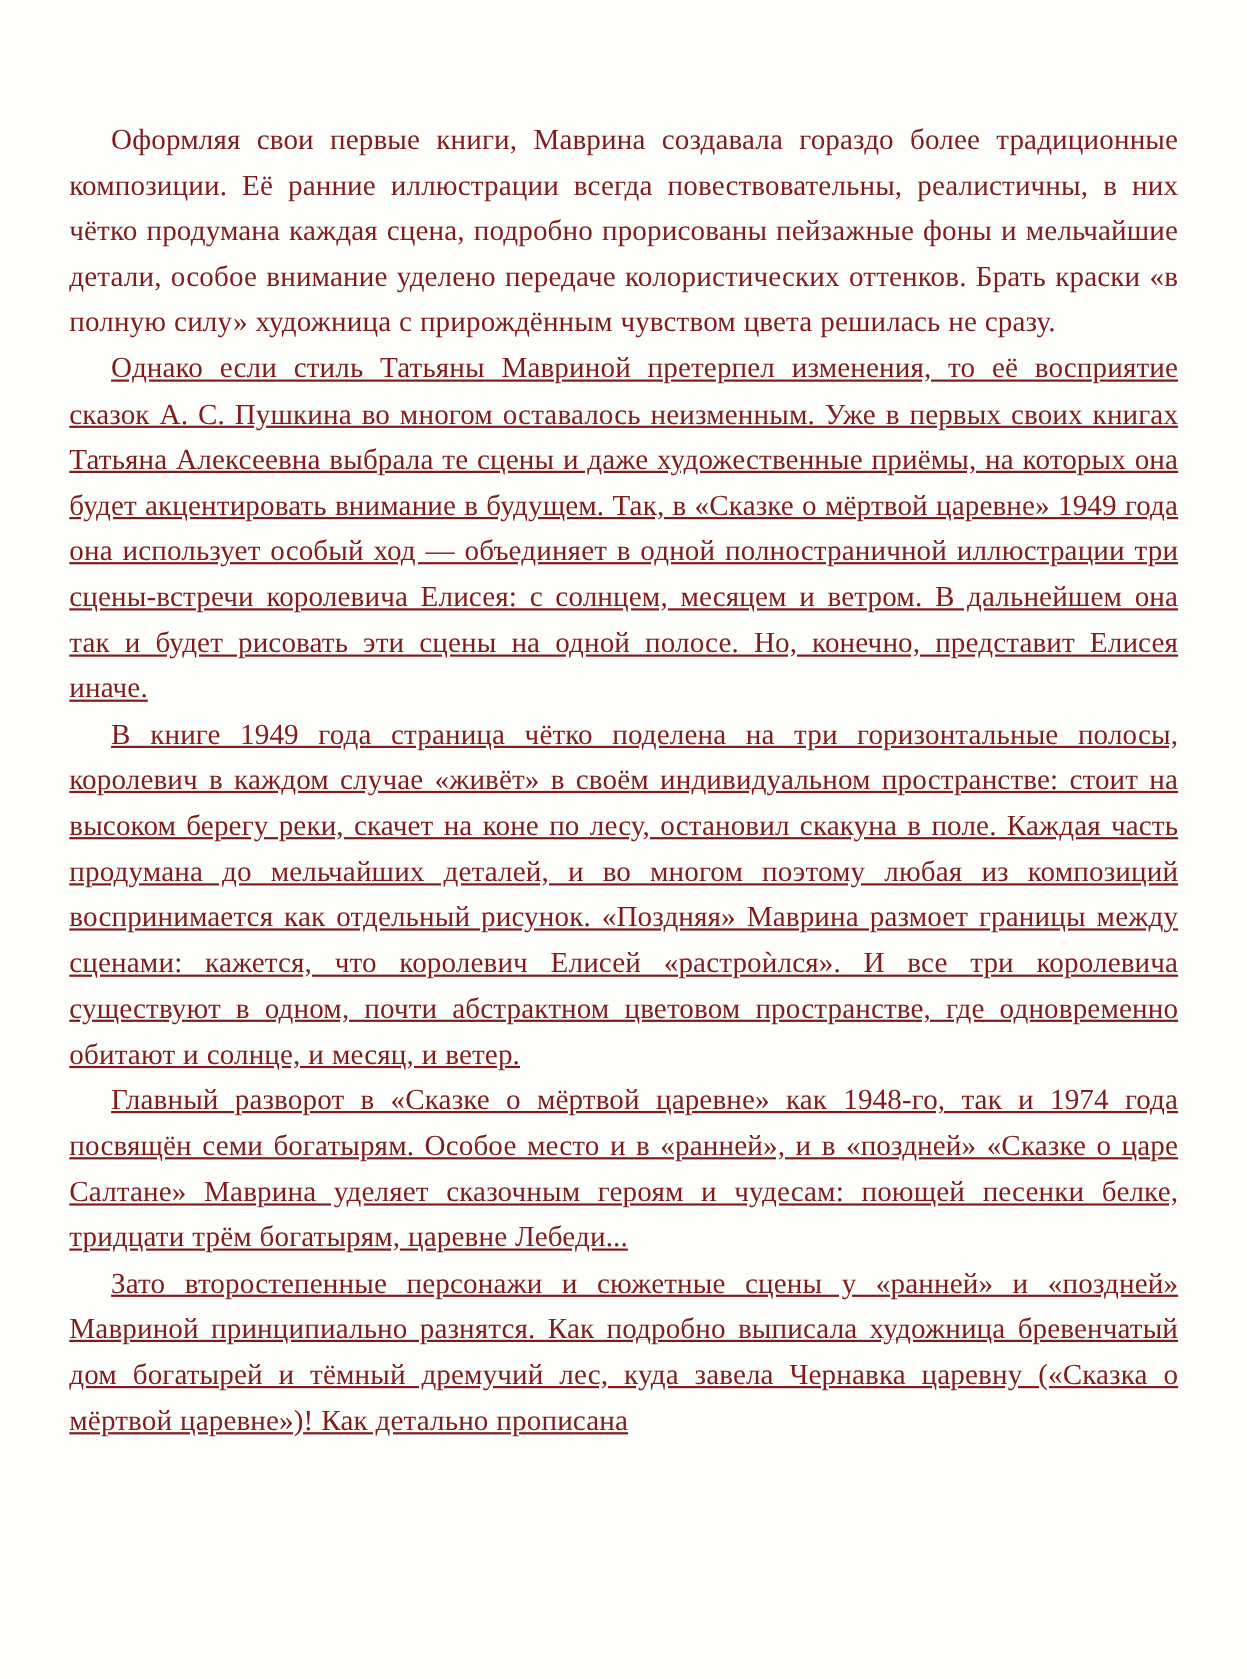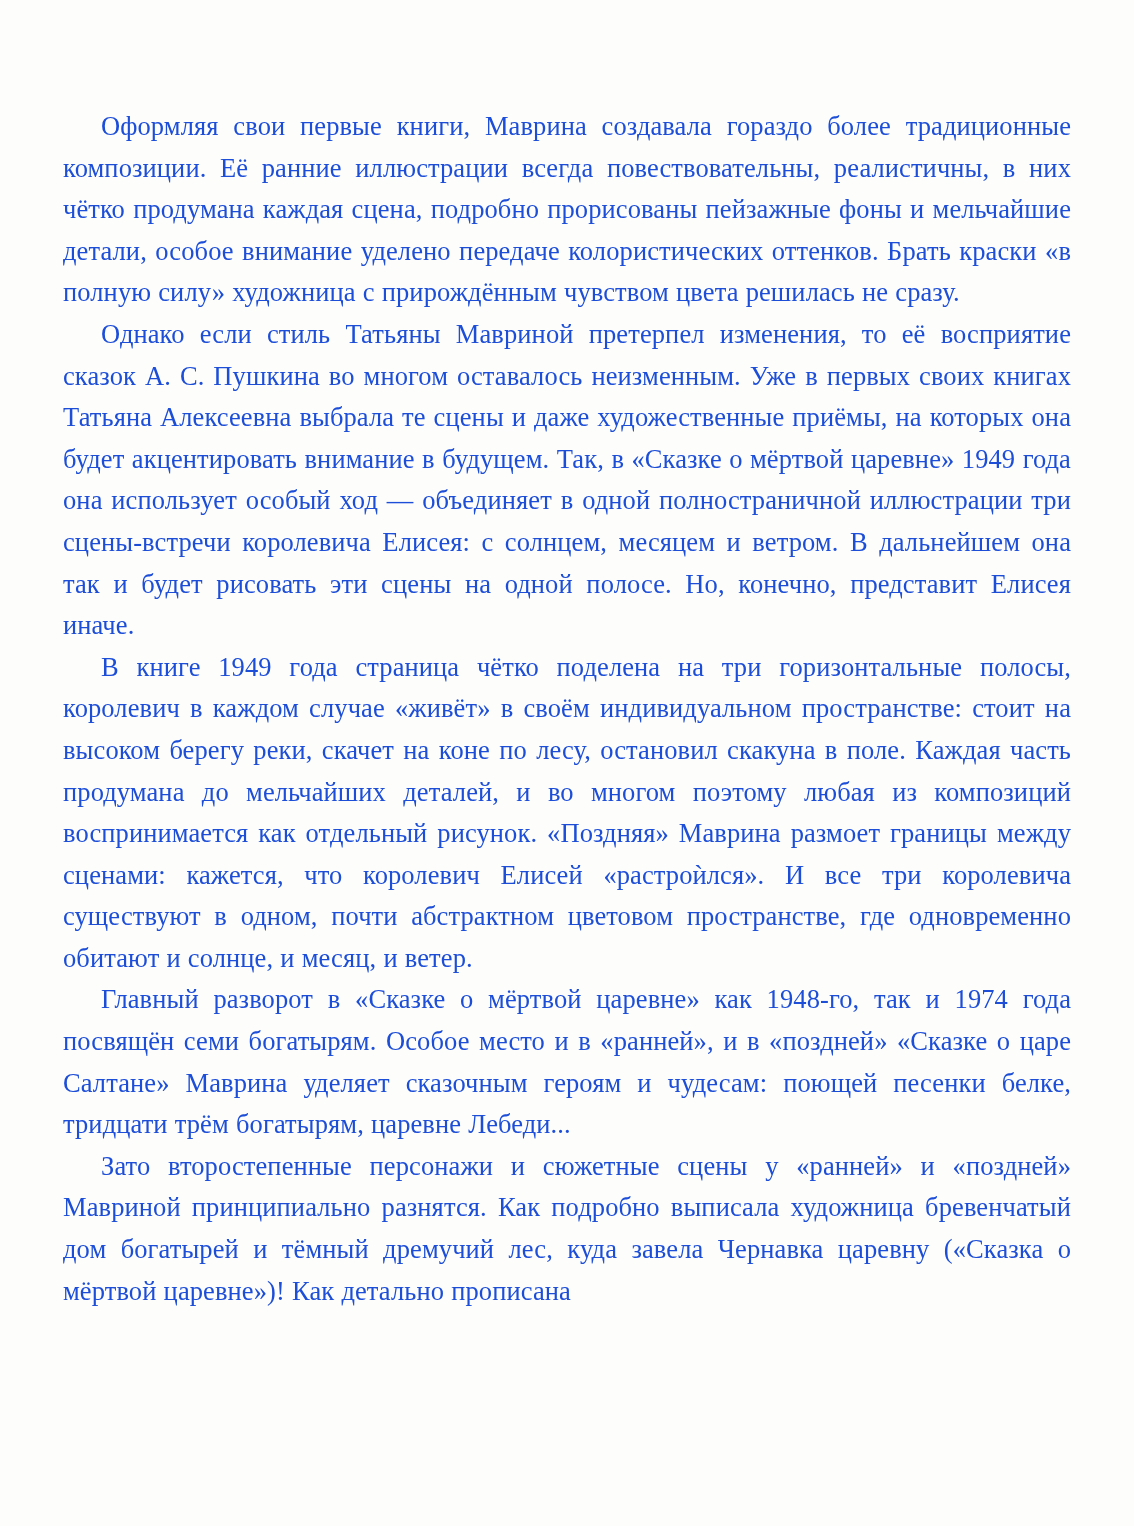--- a/index.html
+++ b/index.html
@@ -28,27 +28,28 @@
     top: 106px;
     width: 1008px;
   }
   p.para {
     margin: 0;
     text-indent: 38px;
     text-align: justify;
     text-justify: inter-word;
     font-size: 26.5px;
     line-height: 41.6px;
-    color: #1d4ed8;
+    color: #7f1d1d;
     letter-spacing: 0.1px;
     word-spacing: 0.4px;
     hyphens: manual;
   }
   p.para + p.para {
     margin-top: 0;
+    text-decoration: underline;
   }
 </style>
 </head>
 <body>
 
 <div class="page">
   <div class="text-column">
     <p class="para">Оформляя свои первые книги, Маврина создавала гораздо более традиционные композиции. Её ранние иллюстрации всегда повествовательны, реалистичны, в них чётко продумана каждая сцена, подробно прорисованы пейзажные фоны и мельчайшие детали, особое внимание уделено передаче колористических оттенков. Брать краски «в полную силу» художница с прирождённым чувством цвета решилась не сразу.</p>
     <p class="para">Однако если стиль Татьяны Мавриной претерпел изменения, то её восприятие сказок А. С. Пушкина во многом оставалось неизменным. Уже в первых своих книгах Татьяна Алексеевна выбрала те сцены и даже художественные приёмы, на которых она будет акцентировать внимание в будущем. Так, в «Сказке о мёртвой царевне» 1949 года она использует особый ход — объединяет в одной полностраничной иллюстрации три сцены-встречи королевича Елисея: с солнцем, месяцем и ветром. В дальнейшем она так и будет рисовать эти сцены на одной полосе. Но, конечно, представит Елисея иначе.</p>
     <p class="para">В книге 1949 года страница чётко поделена на три горизонтальные полосы, королевич в каждом случае «живёт» в своём индивидуальном пространстве: стоит на высоком берегу реки, скачет на коне по лесу, остановил скакуна в поле. Каждая часть продумана до мельчайших деталей, и во многом поэтому любая из композиций воспринимается как отдельный рисунок. «Поздняя» Маврина размоет границы между сценами: кажется, что королевич Елисей «растроѝлся». И все три королевича существуют в одном, почти абстрактном цветовом пространстве, где одновременно обитают и солнце, и месяц, и ветер.</p>

